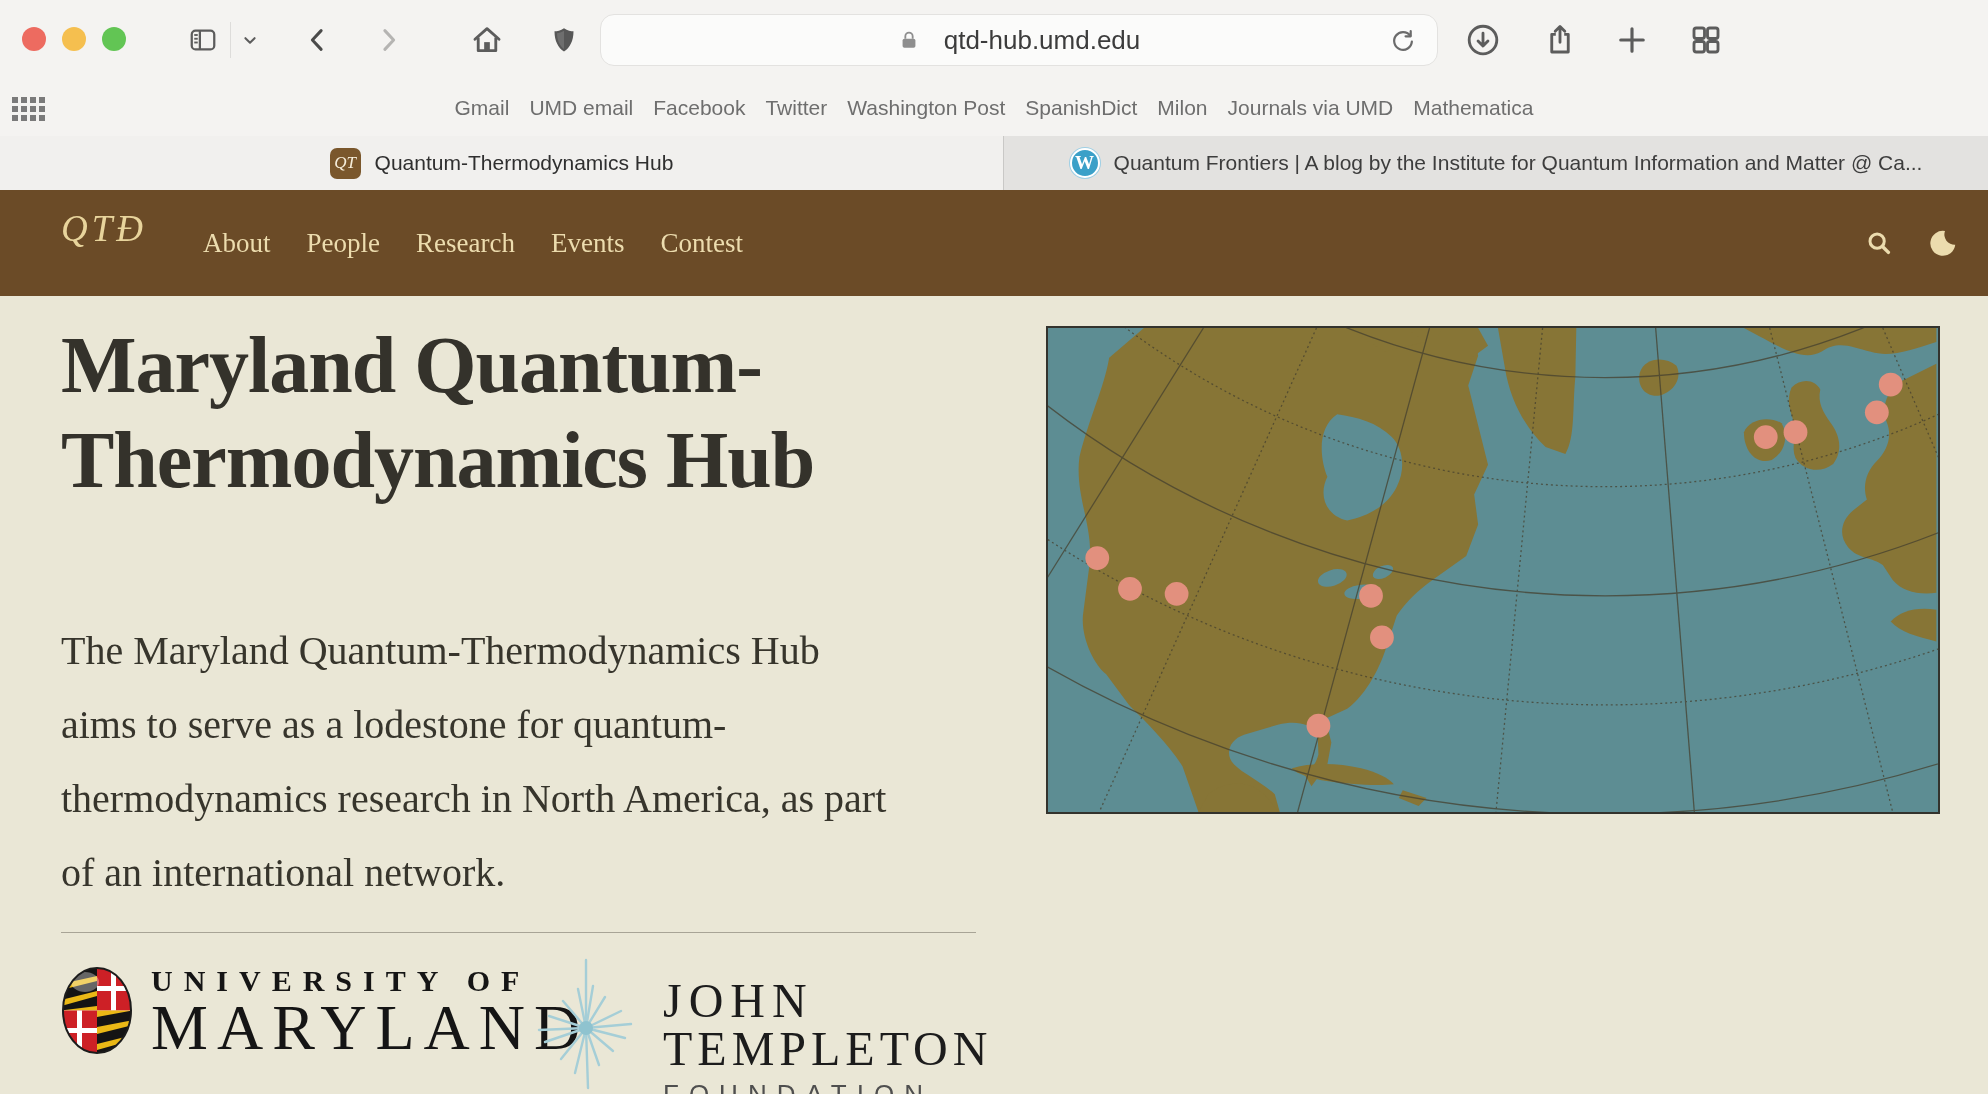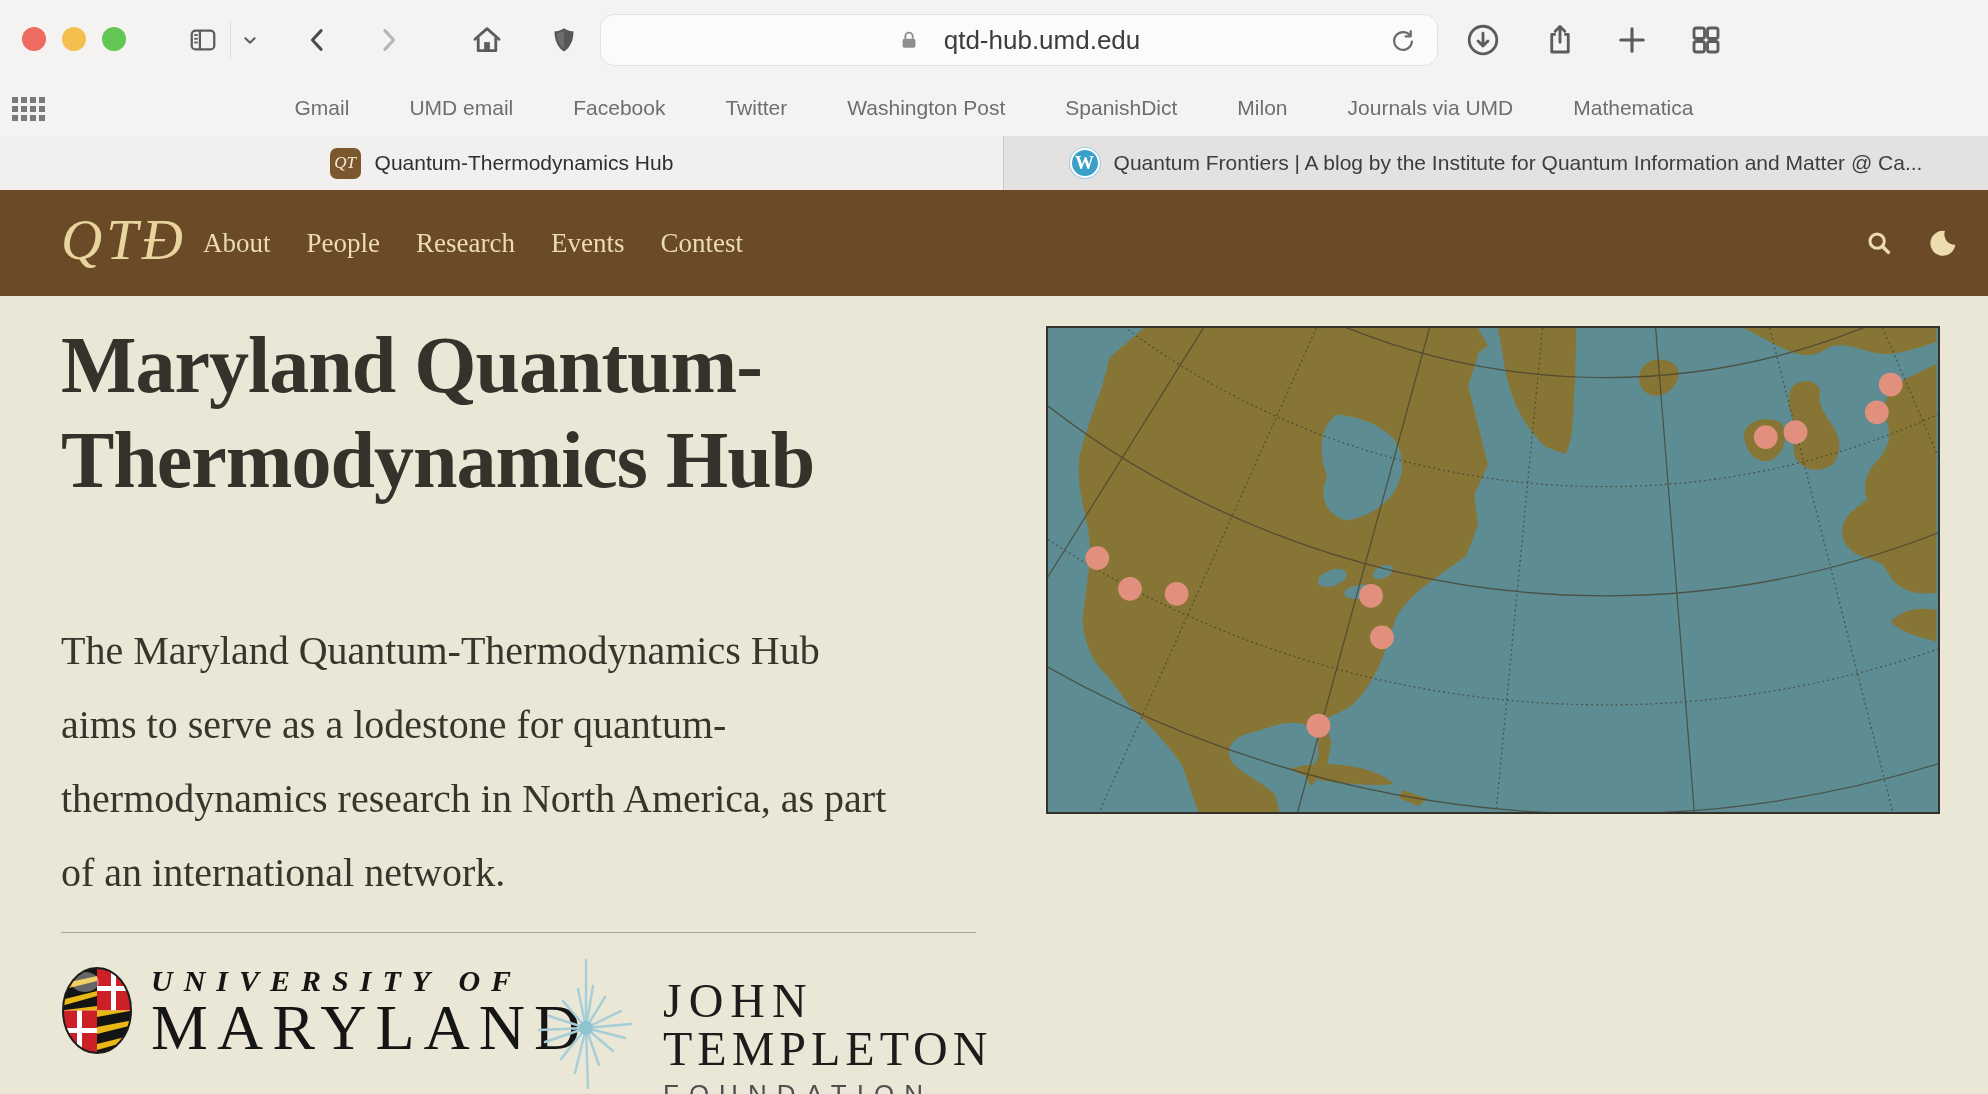--- a/index.html
+++ b/index.html
@@ -24,21 +24,21 @@
   .tl.yellow{left:62px;background:var(--tl-yellow);}
   .tl.green{left:102px;background:var(--tl-green);}
   .tbi{position:absolute;top:0;height:80px;display:flex;align-items:center;justify-content:center;}
   .vdiv{position:absolute;left:230px;top:22px;width:1px;height:36px;background:#dddcda;}
   .addr{position:absolute;left:600px;top:14px;width:838px;height:52px;background:#fbfbfa;
         border:1px solid #e3e2e0;border-radius:14px;display:flex;align-items:center;justify-content:center;}
   .addr-text{display:flex;align-items:center;gap:24px;font-size:26px;color:#3c3c3c;}
   .reload{position:absolute;right:14px;top:9px;}
 
   .bookmarks{position:absolute;left:0;top:80px;width:1988px;height:56px;background:var(--chrome-bg);
-             display:flex;align-items:center;justify-content:center;gap:60px;
+             display:flex;align-items:center;justify-content:center;gap:20px;
              font-size:21px;color:#6e6e6e;}
   .bm{cursor:default;}
   .apps-grid{position:absolute;left:12px;top:17px;display:grid;grid-template-columns:repeat(4,6px);
              grid-auto-rows:6px;gap:3px;}
   .apps-grid span{background:#7a7a7a;display:block;}
 
   .tabbar{position:absolute;left:0;top:136px;width:1988px;height:54px;display:flex;}
   .tab{height:54px;display:flex;align-items:center;justify-content:center;gap:14px;font-size:21px;overflow:hidden;white-space:nowrap;}
   .tab.active{width:1003px;background:var(--tab-active);color:#2f2f2f;}
   .tab.inactive{width:985px;background:var(--tab-inactive);color:#3d3d3d;border-left:1px solid #c9c8c6;}
@@ -46,36 +46,36 @@
       color:#f6eedb;font-family:"Liberation Serif",serif;font-style:italic;font-size:17px;
       display:flex;align-items:center;justify-content:center;flex:0 0 auto;text-align:center;}
   .favicon-wp{width:30px;height:30px;border-radius:50%;background:var(--wp-blue);
       border:2px solid #fff;box-shadow:0 0 0 1px #9fcfe4;color:#fff;
       font-family:"Liberation Serif",serif;font-size:19px;font-weight:bold;
       display:flex;align-items:center;justify-content:center;flex:0 0 auto;}
 
   
   .site-header{position:absolute;left:0;top:190px;width:1988px;height:106px;background:var(--header-brown);}
   .qtd-logo{position:absolute;left:61px;top:17px;font-family:"Liberation Serif",serif;font-style:italic;
-            font-size:57px;letter-spacing:4px;color:var(--logo-cream);}
+            font-size:37px;letter-spacing:4px;color:var(--logo-cream);}
   .site-nav{position:absolute;left:203px;top:0;height:106px;display:flex;align-items:center;gap:36px;
             font-family:"Liberation Serif",serif;font-size:27px;color:var(--nav-cream);}
   .hdr-icons{position:absolute;right:30px;top:0;height:106px;display:flex;align-items:center;gap:34px;}
 
   
   .main{position:absolute;left:0;top:296px;width:1936px;height:798px;background:var(--page-cream);}
   .hero-title{position:absolute;left:61px;top:22px;font-family:"Liberation Serif",serif;
               font-size:80px;line-height:95px;letter-spacing:-1px;color:var(--text-dark);}
   .hero-para{position:absolute;left:61px;top:318px;font-family:"Liberation Serif",serif;
              font-size:40px;line-height:74px;color:#37352c;white-space:nowrap;}
   .divider{position:absolute;left:61px;top:636px;width:915px;height:1px;background:#a8a496;}
   .sponsors{position:absolute;left:61px;top:660px;width:915px;height:138px;}
   .umd{position:absolute;left:0;top:10px;display:flex;align-items:flex-start;gap:18px;}
   .umd-text{display:flex;flex-direction:column;font-family:"Liberation Serif",serif;color:#151515;}
-  .umd-line1{font-size:30px;font-weight:bold;letter-spacing:11px;line-height:30px;font-style:italic;}
+  .umd-line1{font-size:30px;font-weight:bold;letter-spacing:11px;line-height:30px;}
   .umd-line2{font-size:64px;letter-spacing:9px;line-height:54px;margin-top:5px;}
   .jtf{position:absolute;left:460px;top:0;display:flex;align-items:flex-start;}
   .jtf-text{margin-left:12px;margin-top:22px;font-family:"Liberation Serif",serif;color:#1c1c1c;}
   .jtf-line1{font-size:48px;letter-spacing:7px;line-height:46px;}
   .jtf-line2{font-size:48px;letter-spacing:5px;line-height:50px;}
   .jtf-line3{font-size:26px;letter-spacing:10px;line-height:40px;color:#4f4f4f;font-family:"Liberation Sans",sans-serif;}
 
   .map-frame{position:absolute;left:1046px;top:30px;width:894px;height:488px;
              border:2px solid #33332d;background:var(--ocean);}
 </style>

